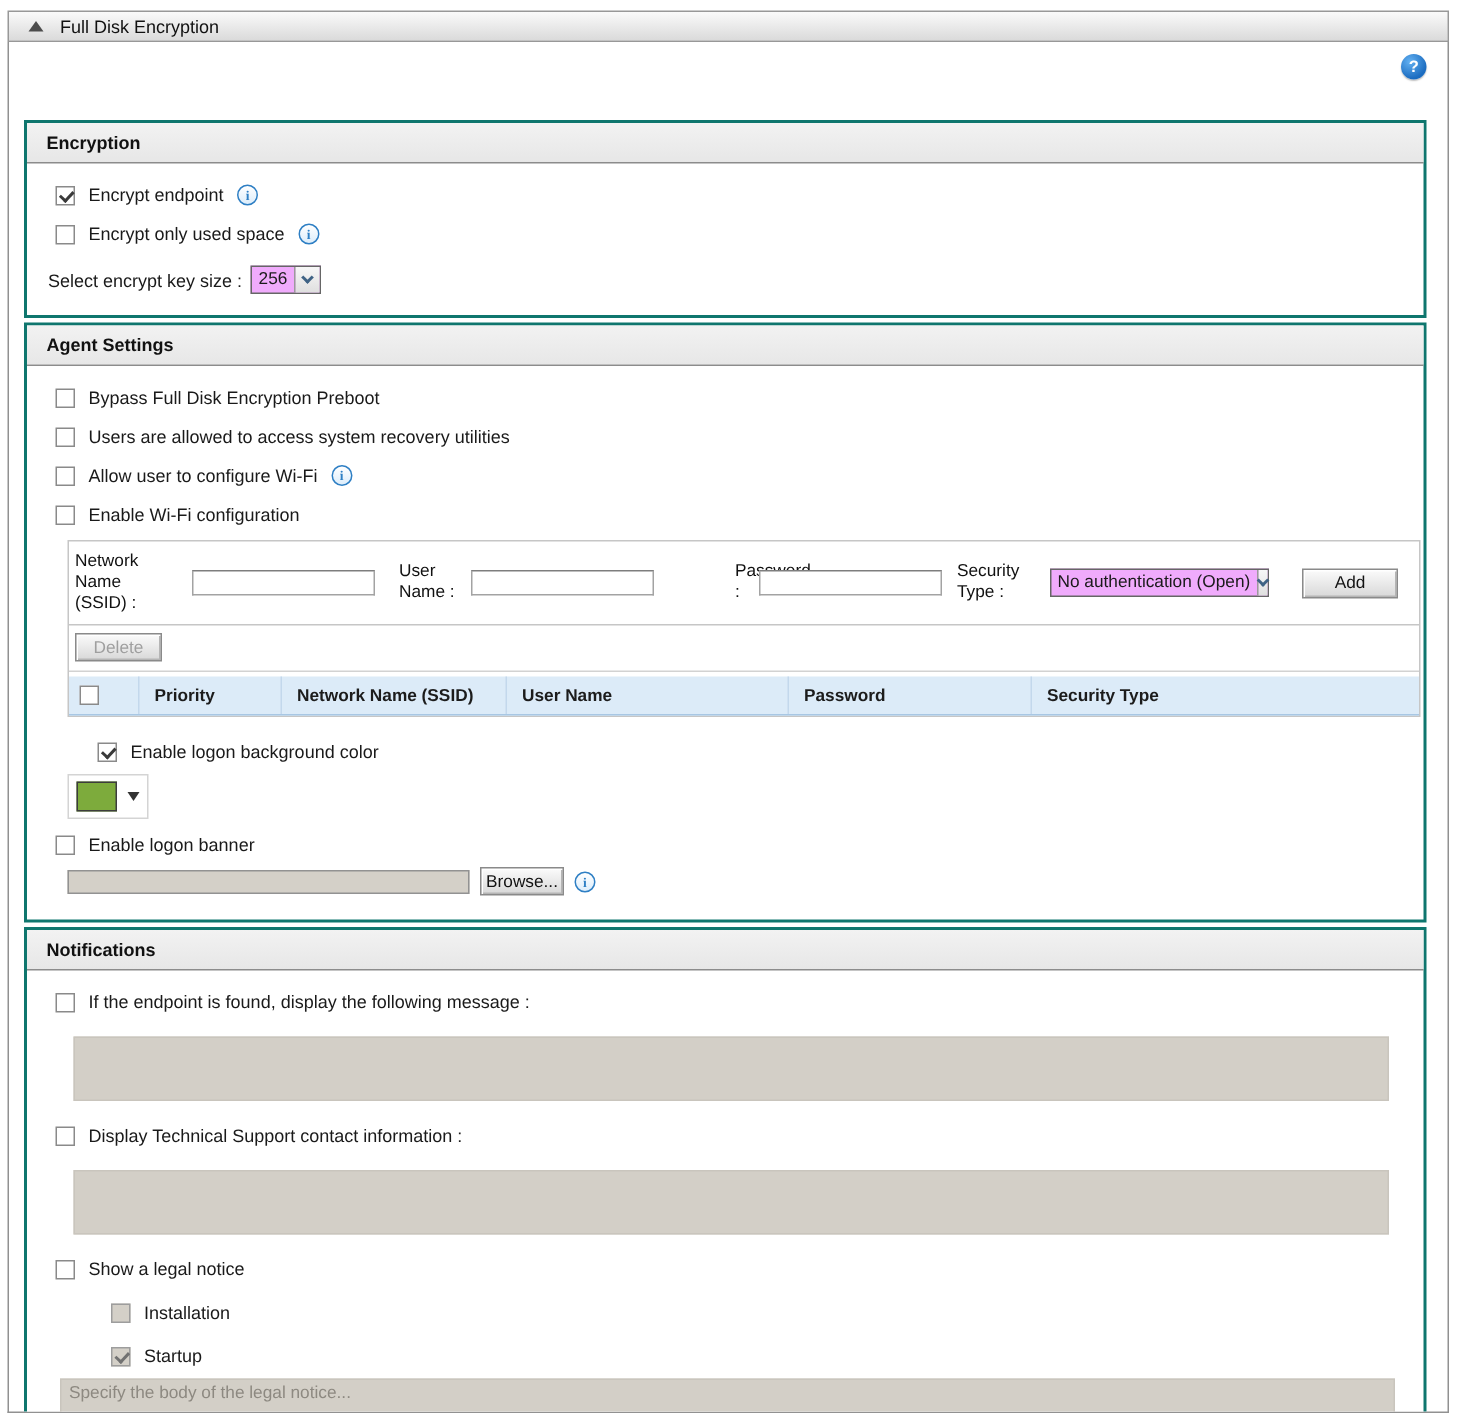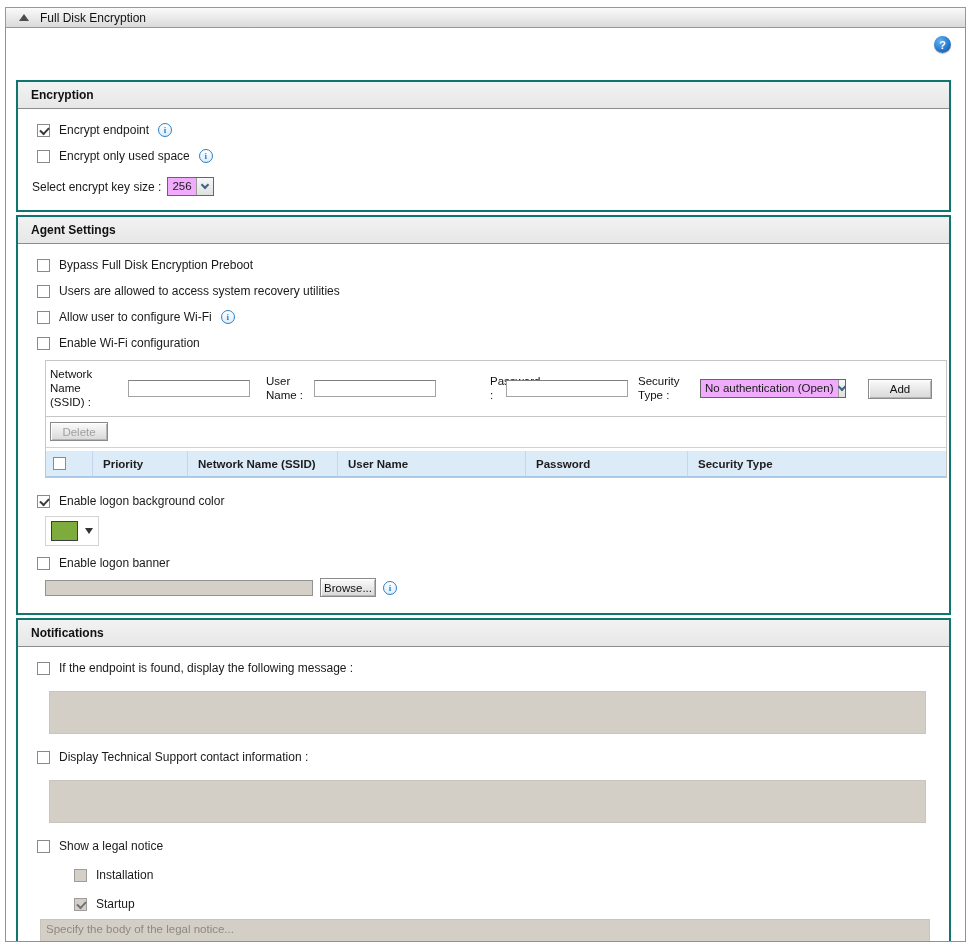--- a/index.html
+++ b/index.html
@@ -249,21 +249,21 @@
               <span class="cb"></span>
             </div>
           <div class="th-cell th-priority">Priority</div>
           <div class="th-cell th-network">Network Name (SSID)</div>
           <div class="th-cell th-user">User Name</div>
           <div class="th-cell th-password">Password</div>
           <div class="th-cell th-security">Security Type</div>
         </div>
       </div>
 
-      <div class="check-row" style="margin-bottom:8px;">
+      <div class="check-row" style="margin-bottom:8px;margin-left:28px;">
         <span class="cb on"></span>
         <span>Enable logon background color</span>
       </div>
       <div class="color-picker">
         <span class="swatch" style="background: rgb(125, 171, 60);"></span>
         <span class="tri-down"></span>
       </div>
 
       <div class="check-row" style="margin-bottom:8px;">
         <span class="cb"></span>

